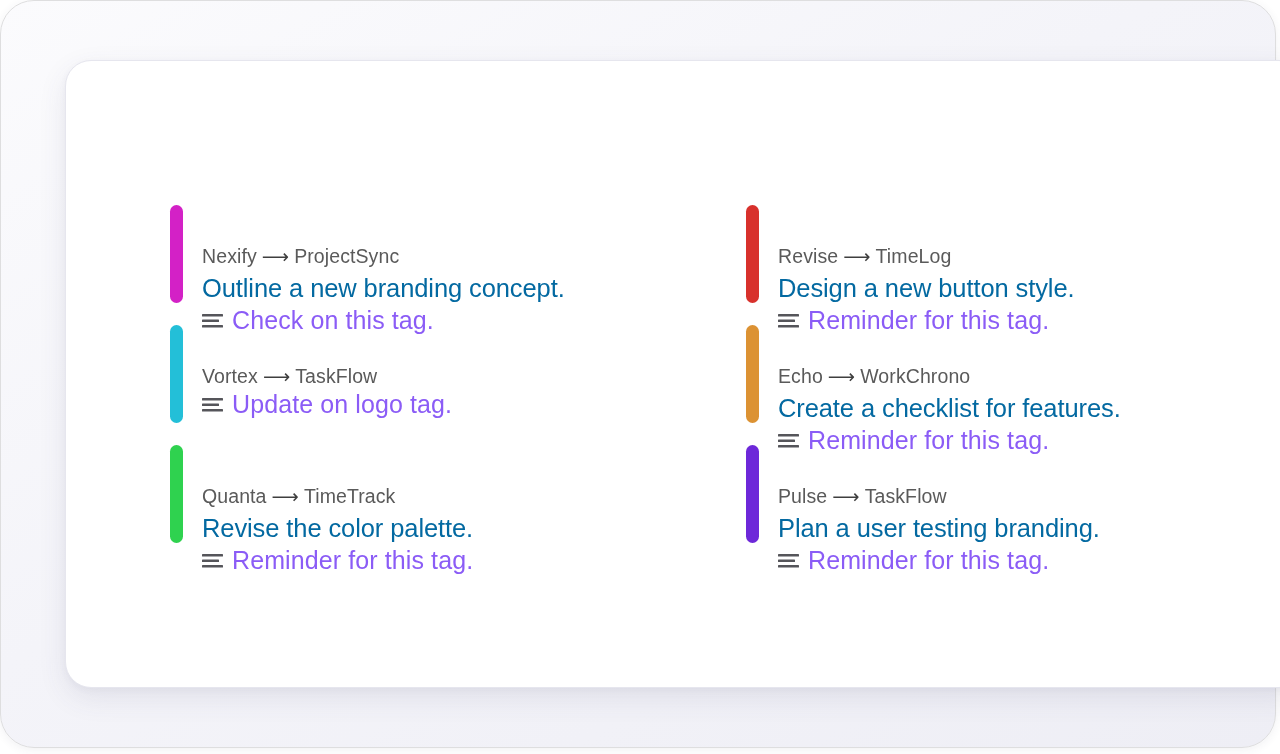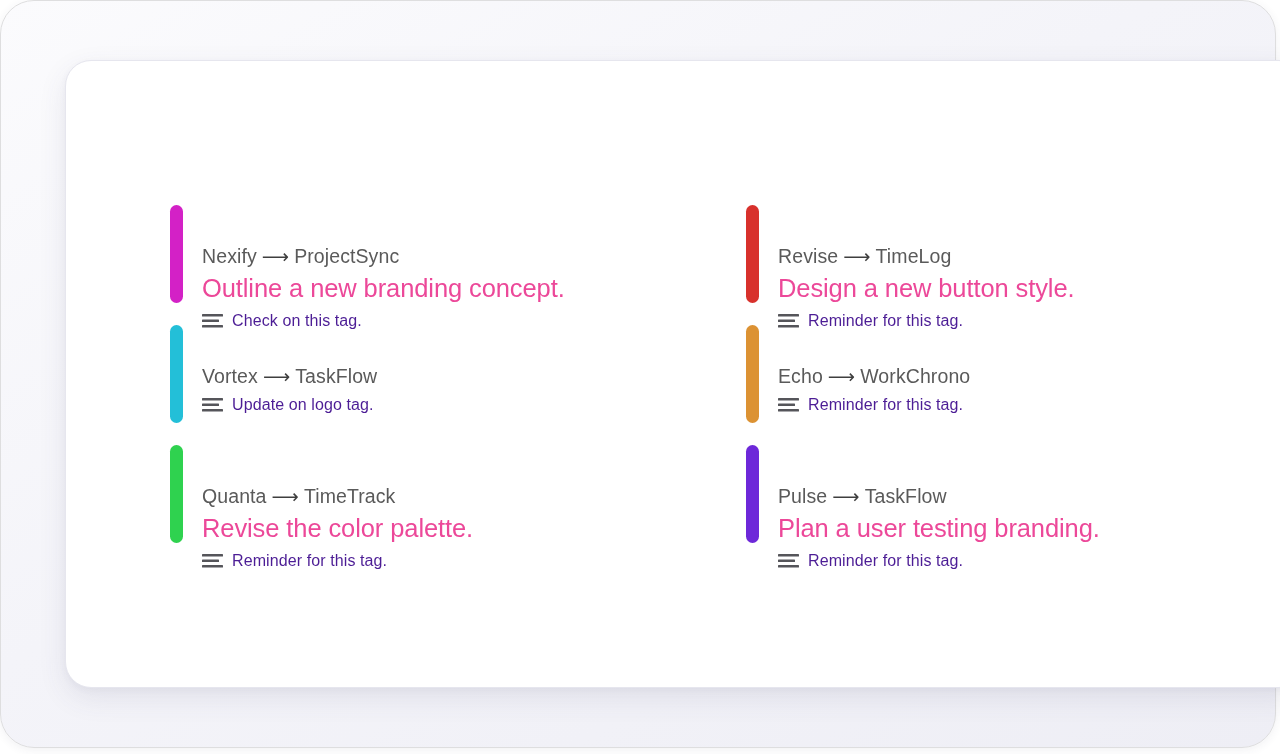--- a/index.html
+++ b/index.html
@@ -87,44 +87,44 @@
   .tag-arrow {
     display: inline-block;
     padding: 0 5px;
     color: #3f3f3f;
     font-size: 19px;
   }
 
   .tag-title {
     font-size: 25.5px;
     line-height: 35px;
-    color: #ec4899;
+    color: #0369a1;
     letter-spacing: -0.1px;
     white-space: nowrap;
     margin-top: 1px;
   }
 
   .tag-note {
     display: flex;
     align-items: center;
     gap: 9px;
     margin-top: 1px;
   }
 
   .note-icon {
     flex: 0 0 auto;
     display: block;
     width: 21px;
     height: 16px;
   }
 
   .tag-note-text {
-    font-size: 16px;
+    font-size: 25px;
     line-height: 27px;
-    color: #4c1d95;
+    color: #8b5cf6;
     letter-spacing: 0.1px;
     white-space: nowrap;
   }
 </style>
 </head>
 <body>
 
 <div class="outer-frame">
   <div class="inner-card">
     <div class="tag-grid" id="tag-grid">
@@ -169,20 +169,21 @@
                 <rect x="0" y="12" width="21" height="2.6" rx="0.6" fill="#55555a"></rect>
               </svg>
               <span class="tag-note-text">Update on logo tag.</span>
             </div>
           </div>
         </div>
         <div class="tag-item">
           <div class="tag-bar" style="background: rgb(220, 146, 51);"></div>
           <div class="tag-body">
             <div class="tag-source"><span>Echo</span><span class="tag-arrow">⟶</span><span>WorkChrono</span></div>
+            <div class="tag-title">Create a checklist for features.</div>
             <div class="tag-note">
               <svg class="note-icon" viewBox="0 0 21 16">
                 <rect x="0" y="1" width="21" height="2.6" rx="0.6" fill="#55555a"></rect>
                 <rect x="0" y="6.5" width="17" height="2.6" rx="0.6" fill="#55555a"></rect>
                 <rect x="0" y="12" width="21" height="2.6" rx="0.6" fill="#55555a"></rect>
               </svg>
               <span class="tag-note-text">Reminder for this tag.</span>
             </div>
           </div>
         </div>

